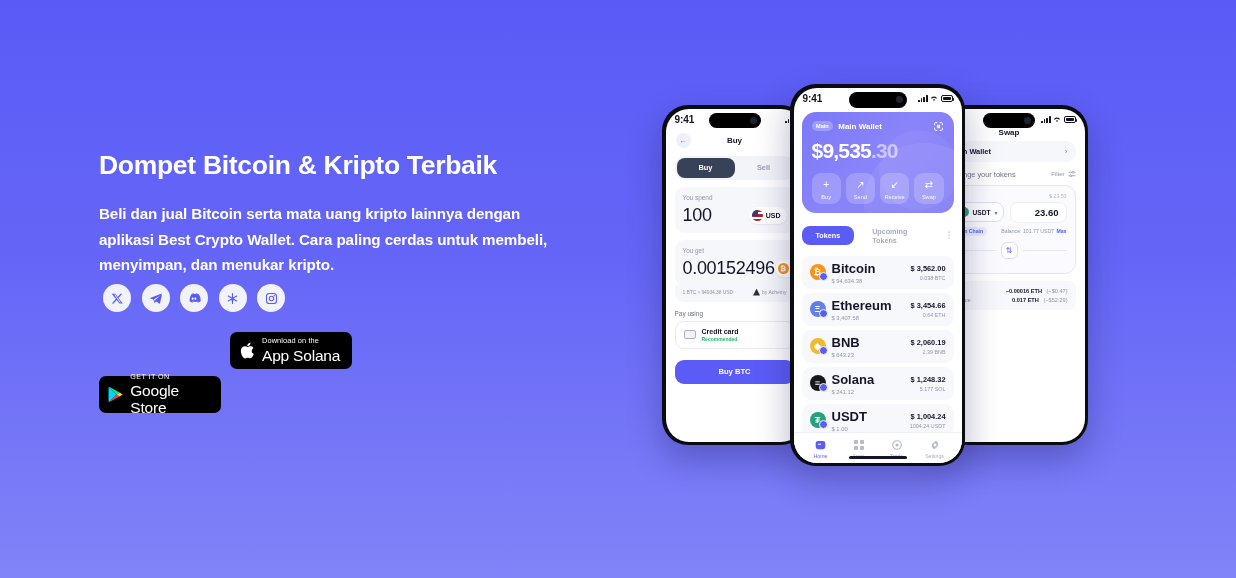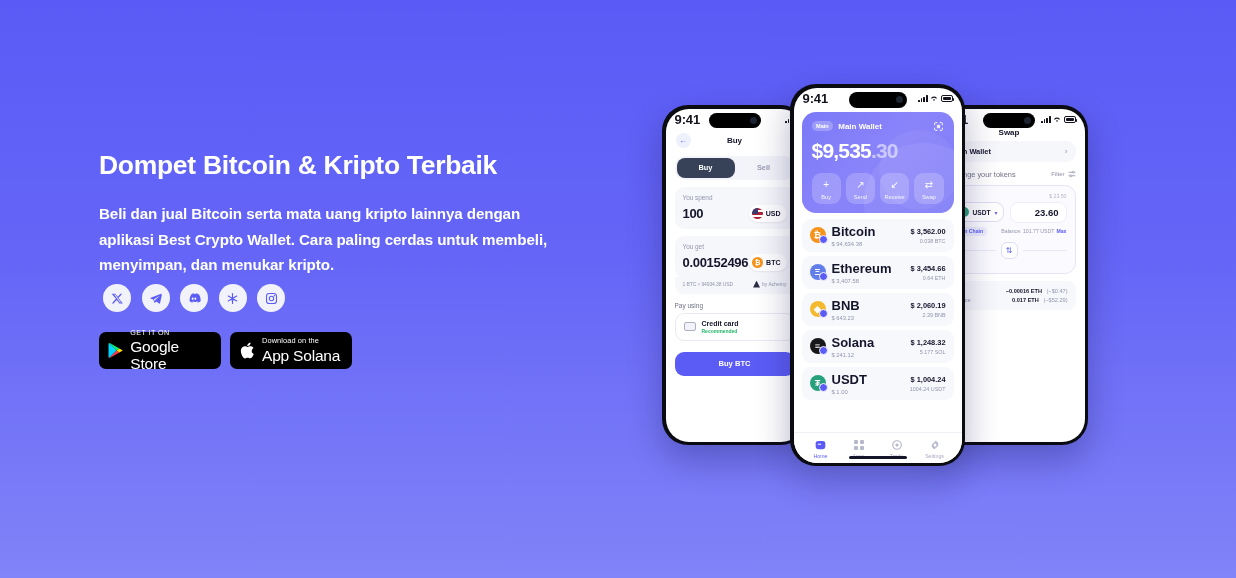--- a/index.html
+++ b/index.html
@@ -60,21 +60,21 @@
   .store-badge {
     height: 37px;
     background: #000000;
     border-radius: 7px;
     display: flex;
     align-items: center;
     padding: 0 11px 0 9px;
     gap: 7px;
     cursor: pointer;
   }
-  .store-badge.gp { width: 122px; }
+  .store-badge.gp { width: 122px; margin-top: 44px; }
   .store-badge.as { width: 122px; }
   .store-text { display: flex; flex-direction: column; justify-content: center; }
   .store-small {
     font-size: 7.2px; color: #ffffff; letter-spacing: 0.4px;
     text-transform: uppercase; line-height: 1.15;
   }
   .store-small.lower { text-transform: none; letter-spacing: 0.1px; font-size: 7.4px; }
   .store-big {
     font-size: 15.5px; color: #ffffff; line-height: 1.1; letter-spacing: -0.2px;
     margin-top: 1px;
@@ -103,21 +103,21 @@
   .phone-center{ left: 790px; top: 84px;  width: 175px; height: 382px; z-index: 3; }
 
   
   .statusbar {
     height: 22px;
     display: flex; align-items: center;
     padding: 0 9px;
     position: relative;
     flex-shrink: 0;
   }
-  .sb-time { font-size: 13px; font-weight: bold; color: #13131f; letter-spacing: -0.1px; }
+  .sb-time { font-size: 10px; font-weight: bold; color: #13131f; letter-spacing: -0.1px; }
   .sb-right { margin-left: auto; display: flex; align-items: center; gap: 2.5px; }
   .notch {
     position: absolute; left: 50%; transform: translateX(-50%);
     top: 4px; width: 52px; height: 15px;
     background: #000; border-radius: 9px;
     display:flex; align-items:center; justify-content:flex-end; padding-right:4px;
   }
   .notch-dot { width: 7px; height: 7px; border-radius: 50%; background: #1b2430; }
   .phone-center .notch { width: 58px; height: 16px; }
 
@@ -156,21 +156,21 @@
     flex: 1; text-align: center; font-size: 7.4px; font-weight: bold;
     padding: 5.5px 0; border-radius: 8px; color: #9b9db4; cursor: pointer;
   }
   .buy-tab.active { background: #374158; color: #ffffff; }
 
   .field-card {
     margin: 7px 9px 0; background: #f6f7fb; border-radius: 9px; padding: 7px 8px 7px;
   }
   .field-label { font-size: 6.4px; color: #9295ad; margin-bottom: 4px; }
   .field-row { display: flex; align-items: center; justify-content: space-between; }
-  .field-value { font-size: 13px; font-weight: bold; color: #14142b; letter-spacing: -0.3px; }
+  .field-value { font-size: 18px; font-weight: normal; color: #14142b; letter-spacing: -0.3px; }
   .chip {
     display: flex; align-items: center; gap: 3px;
     background: #ffffff; border-radius: 10px; padding: 3px 6px 3px 3px;
     font-size: 7px; font-weight: bold; color: #14142b;
     box-shadow: 0 1px 2px rgba(20,20,43,0.07);
     cursor: pointer;
   }
   .chip .dot { width: 11px; height: 11px; border-radius: 50%; flex-shrink: 0; }
   .flag-us {
     background: linear-gradient(180deg,#b22234 0 20%,#fff 20% 40%,#b22234 40% 60%,#fff 60% 80%,#b22234 80% 100%);
@@ -641,20 +641,25 @@
             <span class="gl">↙</span>
             <span class="lb">Receive</span>
           </div>
           <div class="wact">
             <span class="gl">⇄</span>
             <span class="lb">Swap</span>
           </div>
         </div>
       </div>
 
+      <div class="tok-tabs">
+        <div class="tok-tab active">Tokens</div>
+        <div class="tok-tab">Upcoming Tokens</div>
+        <div class="tok-more">⋮</div>
+      </div>
 
       <div class="tok-list">
         <div class="tok-row">
           <span class="tok-ico" style="background:#f7931a;">₿</span>
           <span class="tok-meta">
             <span class="tok-name">Bitcoin</span>
             <span class="tok-price">$ 94,634.38</span>
           </span>
           <span class="tok-right">
             <span class="tok-val" style="display:block;">$ 3,562.00</span>

